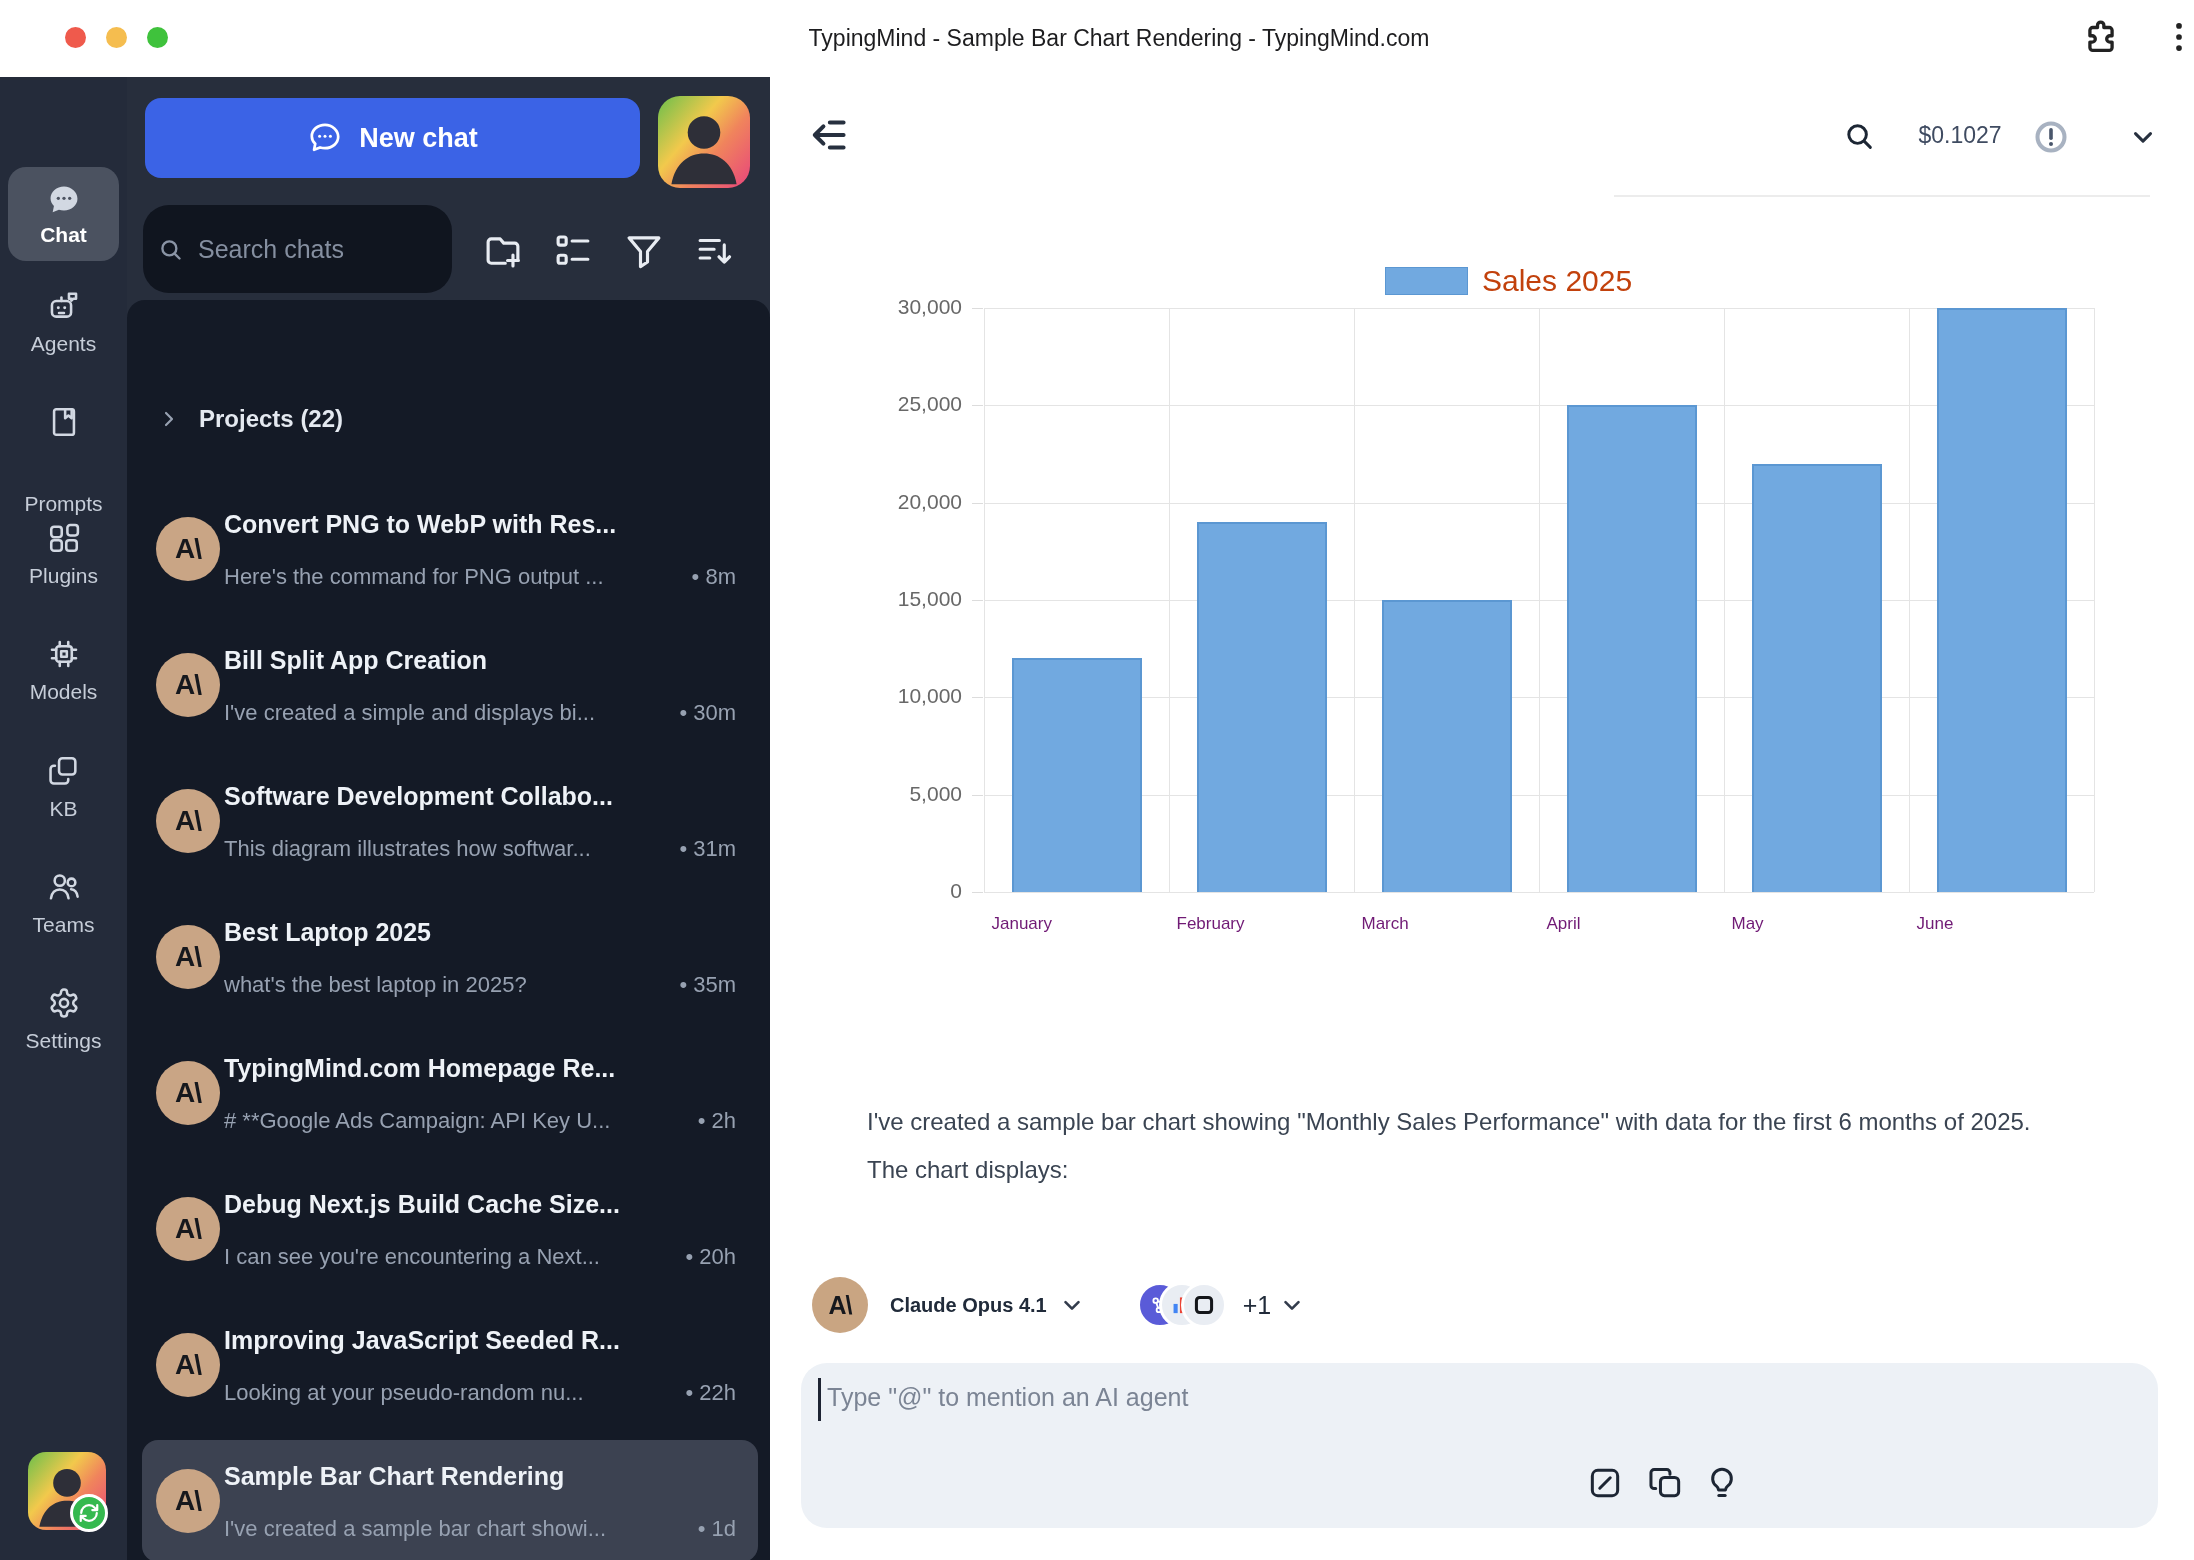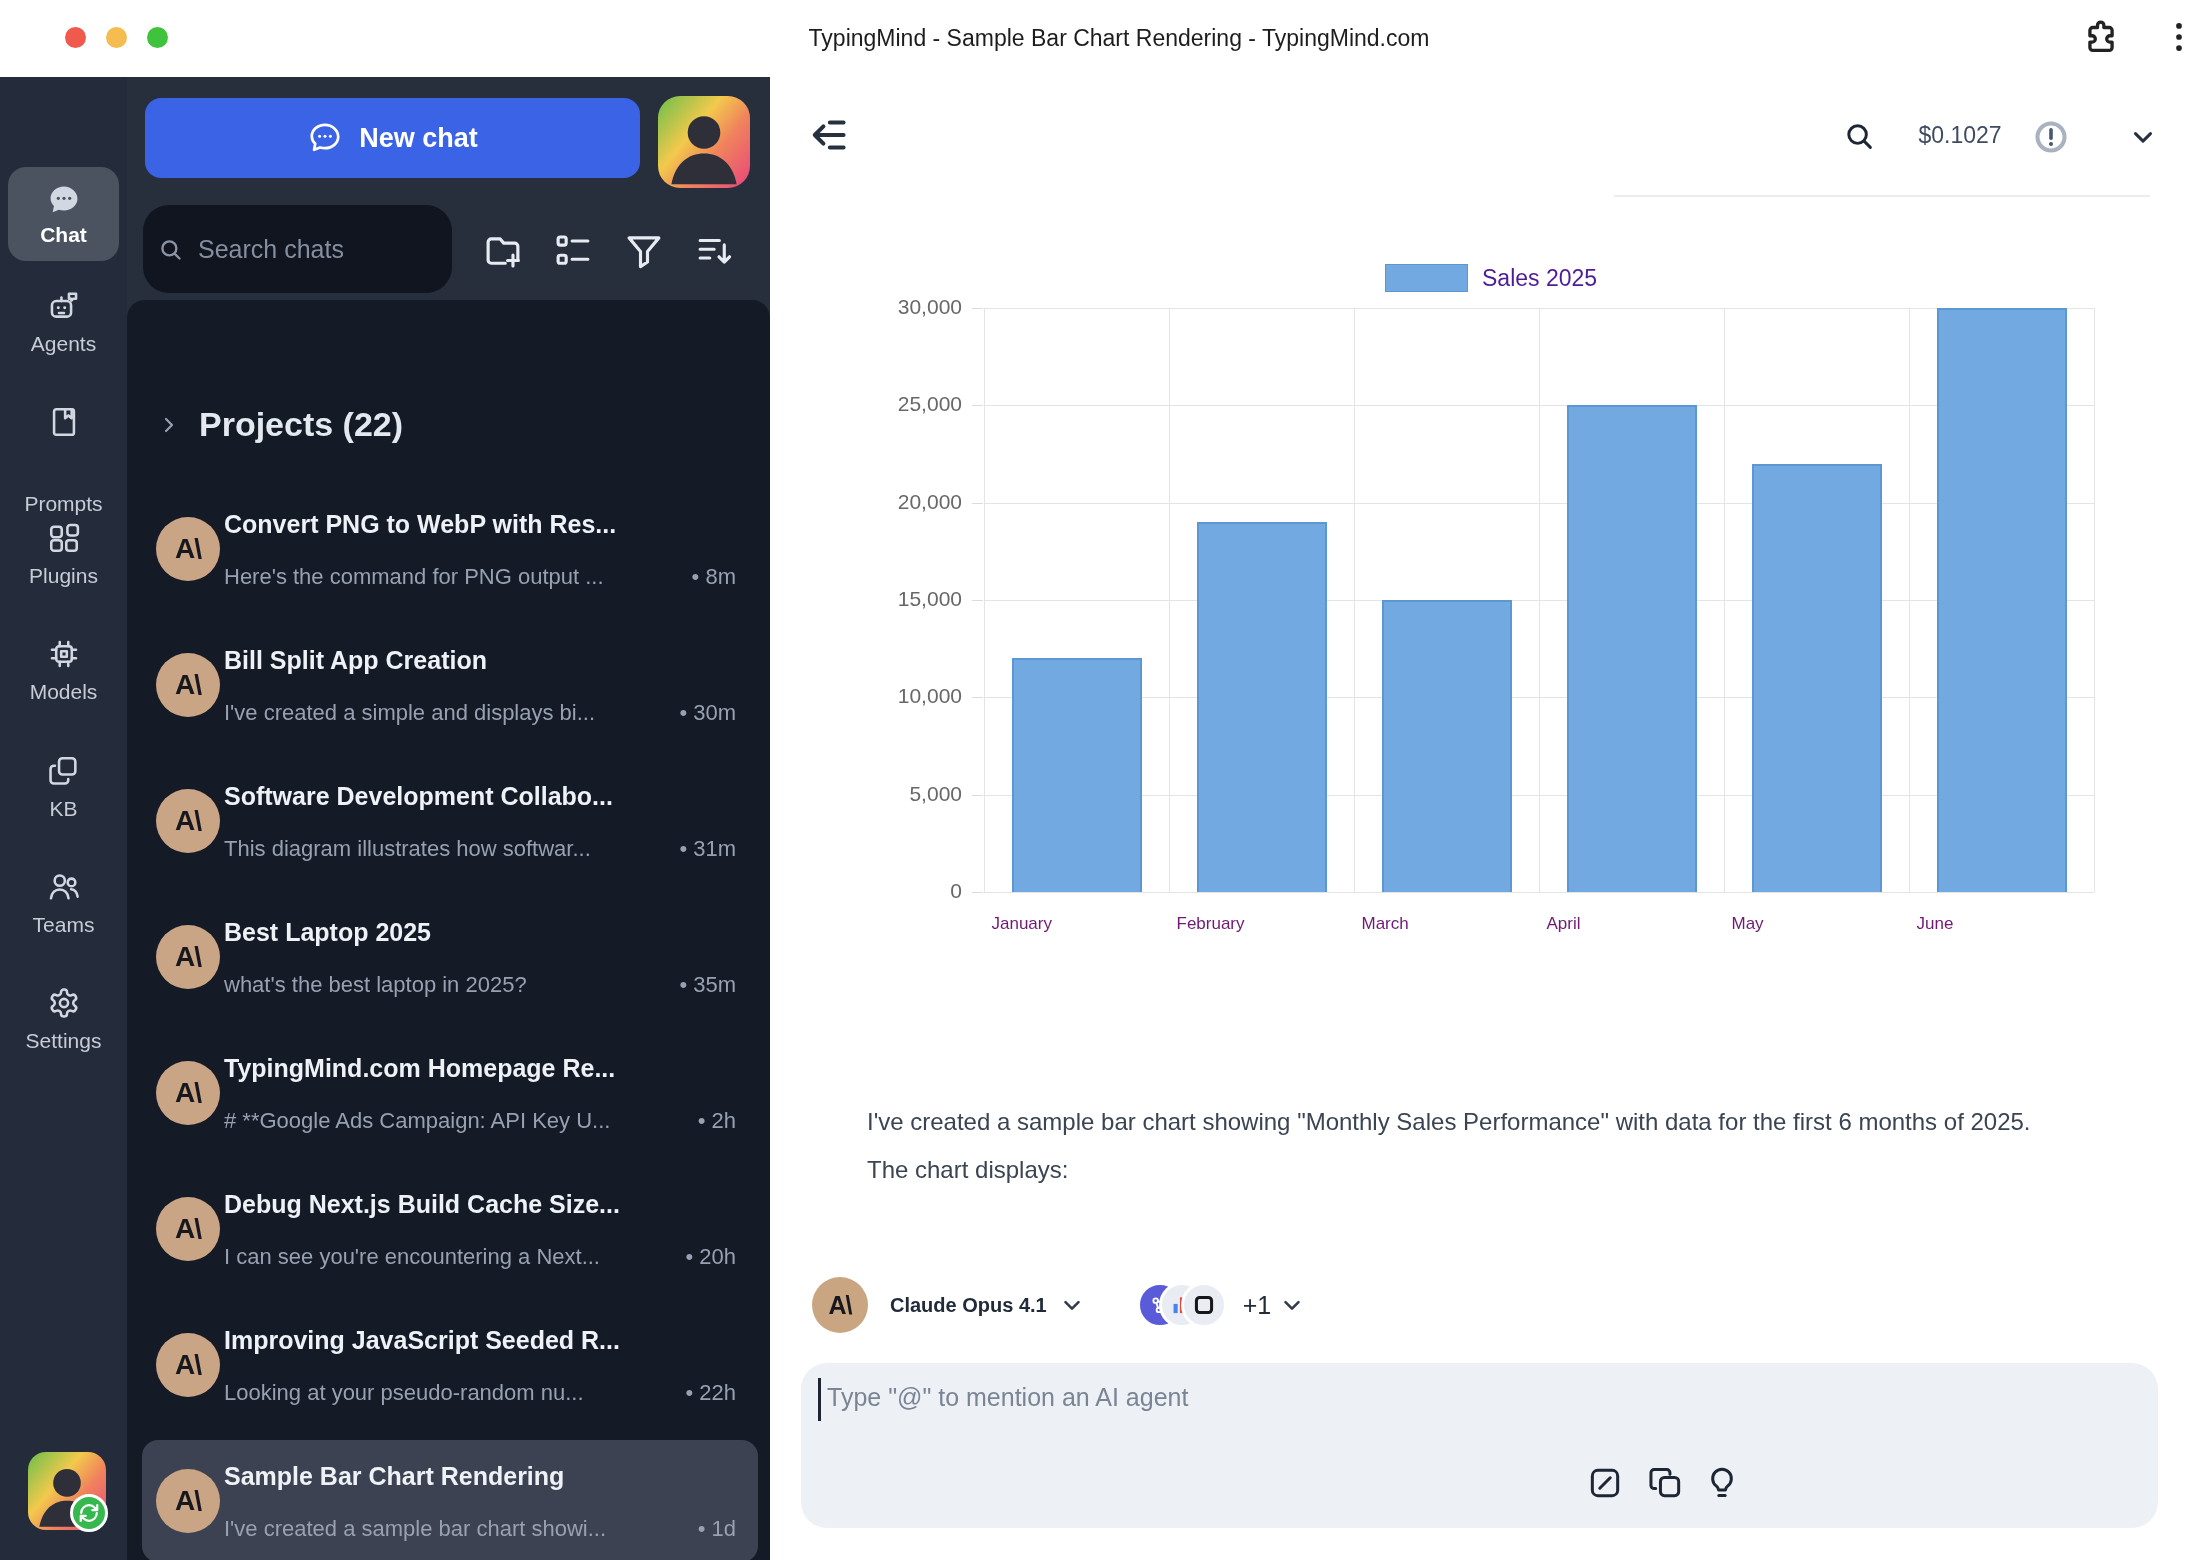--- a/index.html
+++ b/index.html
@@ -32,21 +32,21 @@
   .side-avatar { position:absolute; left:531px; top:19px; width:92px; height:92px; border-radius:22px; overflow:hidden; cursor:pointer; background:linear-gradient(130deg,#6abf4b 0%,#f2c94c 38%,#f0845c 62%,#e8457c 100%); }
   .side-avatar svg, .mini-avatar svg { width:100%; height:100%; display:block; }
   .search-field { position:absolute; left:16px; top:128px; width:309px; height:88px; background:#10151f; border-radius:26px; display:flex; align-items:center; padding:0 14px; gap:14px; cursor:text; }
   .search-field .icn { width:27px; height:27px; color:#8a94a5; flex:none; }
   .search-field .ph { color:#858fa0; font-size:25px; white-space:nowrap; }
   .side-act { position:absolute; top:153px; width:42px; height:42px; color:#e8ecf2; cursor:pointer; }
 
   .chat-panel { position:absolute; left:0; top:223px; width:643px; height:1260px; background:#141a26; border-radius:18px 18px 0 0; overflow:hidden; }
   .projects-row { position:absolute; left:30px; top:105px; display:flex; align-items:center; gap:18px; cursor:pointer; }
   .projects-row .icn { width:24px; height:24px; color:#97a1b1; }
-  .projects-row .pt { color:#e4e9f0; font-size:34px; font-weight:700; }
+  .projects-row .pt { color:#e4e9f0; font-size:24px; font-weight:700; }
 
   .chat-item { position:absolute; left:15px; width:616px; height:122px; border-radius:16px; cursor:pointer; }
   .chat-item.selected { background:#3c4251; }
   .ci-av { position:absolute; left:14px; top:29px; width:64px; height:64px; border-radius:50%; background:#c9a585; display:flex; align-items:center; justify-content:center; font-size:28px; font-weight:800; color:#16181d; letter-spacing:-1px; }
   .ci-title { position:absolute; left:82px; top:22px; right:22px; font-size:25px; font-weight:600; color:#eef2f7; white-space:nowrap; overflow:hidden; }
   .ci-meta { position:absolute; left:82px; top:76px; right:22px; display:flex; align-items:baseline; font-size:22px; color:#97a1b1; }
   .ci-prev { flex:1 1 auto; white-space:nowrap; overflow:hidden; }
   .ci-time { flex:none; margin-left:10px; white-space:nowrap; }
 
   
@@ -54,21 +54,21 @@
   .collapse-btn { position:absolute; left:36px; top:36px; width:44px; height:44px; color:#27303f; cursor:pointer; }
   .top-search { position:absolute; left:1072px; top:42px; width:34px; height:34px; color:#1c2634; cursor:pointer; }
   .cost { position:absolute; left:1135px; top:45px; width:110px; text-align:center; font-size:23px; color:#3f4b61; cursor:pointer; }
   .warn-badge { position:absolute; left:1263px; top:42px; width:36px; height:36px; cursor:pointer; }
   .top-chev { position:absolute; left:1358px; top:45px; width:30px; height:30px; color:#27303f; cursor:pointer; }
   .top-divider { position:absolute; left:844px; top:118px; width:536px; height:2px; background:#ececec; }
 
   
   .legend { position:absolute; left:615px; top:187px; display:flex; align-items:center; gap:14px; cursor:pointer; }
   .legend-swatch { width:83px; height:28px; background:#71a9e0; border:1px solid #5b97d2; }
-  .legend-label { font-size:23px; color:#4c1d95; }
+  .legend-label { font-size:30px; color:#c2410c; }
   .chart { position:absolute; left:214px; top:231px; width:1110px; height:584px; }
   .vgrid { position:absolute; top:0; width:1px; height:100%; background:#e4e4e4; }
   .hgrid { position:absolute; left:0; width:100%; height:1px; background:#e4e4e4; }
   .ytick { position:absolute; left:-12px; width:11px; height:1px; background:#dcdcdc; }
   .ylab { position:absolute; width:130px; text-align:right; font-size:21px; color:#686868; }
   .xlab { position:absolute; width:170px; text-align:left; font-size:17px; color:#701a75; }
   .bar { position:absolute; bottom:0; background:#71a9e0; border:2px solid #5b97d2; border-bottom:none; }
 
   .msg { position:absolute; left:97px; top:1021px; width:1205px; font-size:24px; line-height:48px; color:#3a4452; }
   .msg-q { white-space:pre-wrap; }

